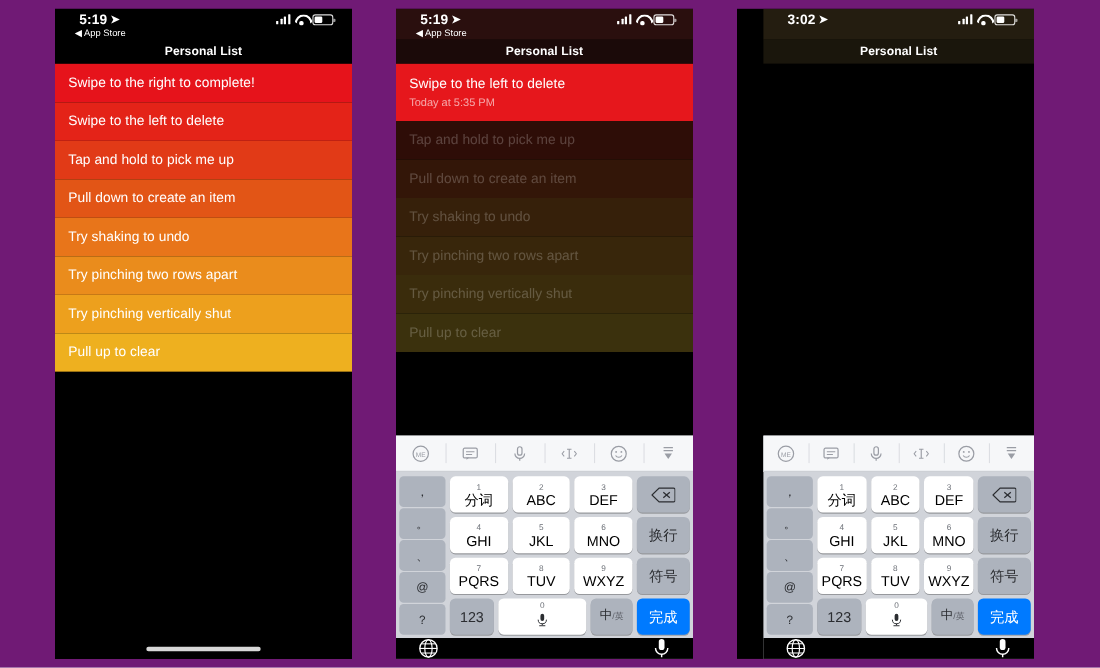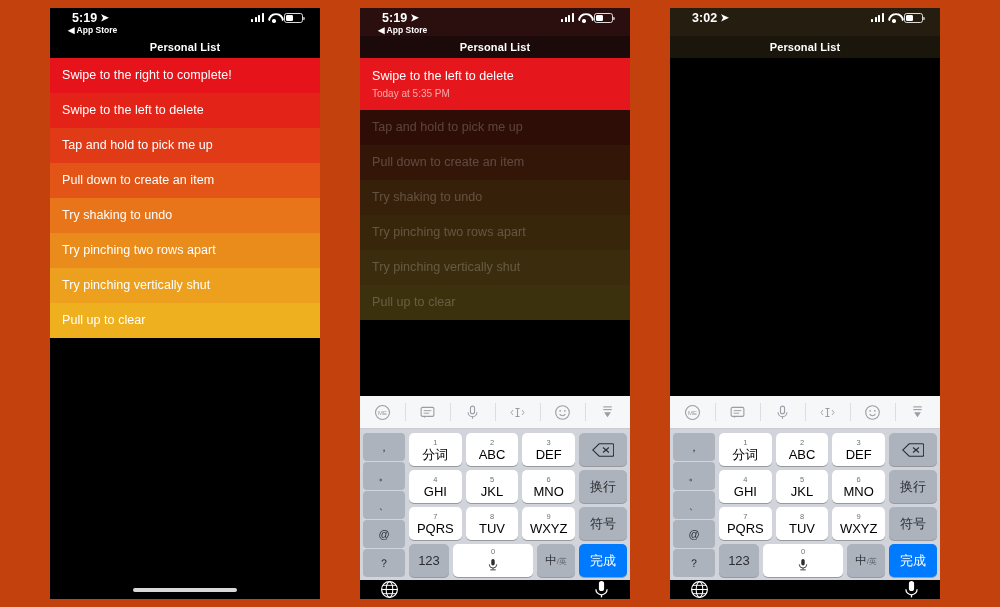--- a/index.html
+++ b/index.html
@@ -5,37 +5,37 @@
   * { box-sizing: border-box; margin: 0; padding: 0; }
   html, body {
     width: 1000px; height: 607px;
     background: #eef1f5;
     font-family: "Liberation Sans", sans-serif;
     overflow: hidden;
   }
   .stage {
     position: relative;
     width: 1000px; height: 607px;
-    background: #c2410c;
+    background: #701a75;
   }
 
   
   .phone {
     position: absolute;
     top: 8px;
     width: 270px;
     height: 591px;
     background: #000;
     overflow: hidden;
     display: flex;
     flex-direction: column;
   }
   #phone-1 { left: 50px; }
   #phone-2 { left: 360px; }
-  #phone-3 { left: 670px; }
+  #phone-3 { left: 670px; padding-left: 24px; }
 
   
   .statusbar {
     position: relative;
     height: 28px;
     flex: 0 0 28px;
     color: #fff;
   }
   .sb-time {
     position: absolute;
@@ -47,21 +47,21 @@
   .loc-arrow {
     display: inline-block;
     margin-left: 3px;
     font-size: 10px;
     transform: translateY(-1px) rotate(0deg);
   }
   .sb-back {
     position: absolute;
     left: 18px; top: 17px;
     font-size: 8.5px;
-    font-weight: bold;
+    font-weight: normal;
     color: #fff;
     white-space: nowrap;
   }
   .sb-right {
     position: absolute;
     right: 17px; top: 5px;
     display: flex;
     align-items: center;
     gap: 4px;
   }

